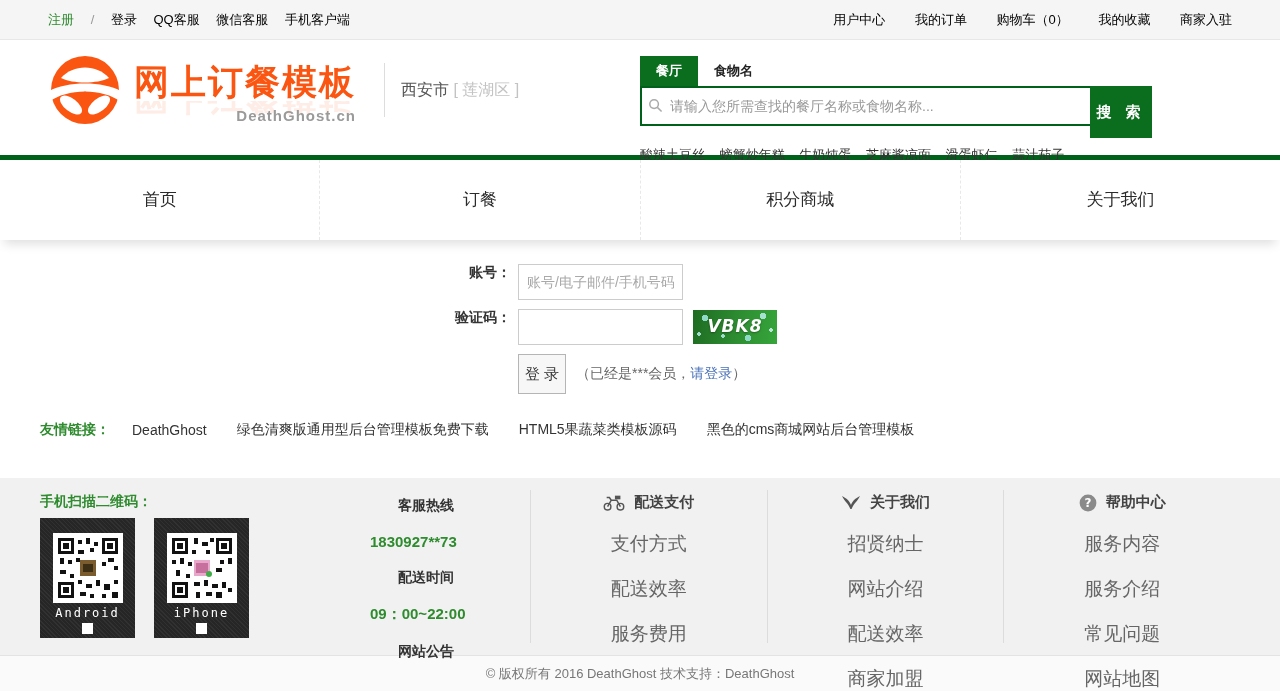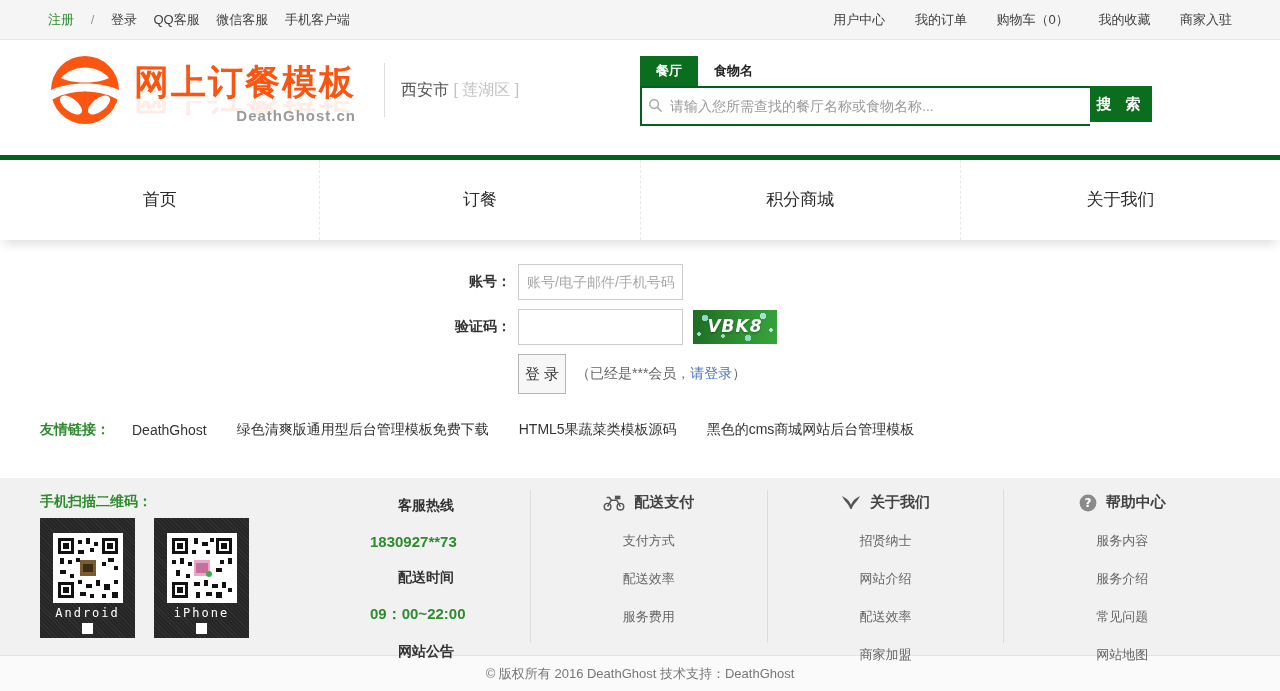--- a/index.html
+++ b/index.html
@@ -7,21 +7,21 @@
     font-family:"Liberation Sans","DejaVu Sans",sans-serif; background:#fff; }
   :root{
     --accent:#0b6d1e; --line-green:#00611a; --orange:#fb5512;
     --text-green:#2e8b2e; --link-blue:#4a72b8;
   }
   .container{ width:1184px; margin:0 auto; position:relative; }
 
   
   .topbar{ height:40px; background:#f5f5f5; border-bottom:1px solid #e7e7e7; font-size:13px; color:#555; }
   .topbar .container{ display:flex; justify-content:space-between; align-items:center; height:100%; }
-  .tb-left a, .tb-right a{ color:#404040; text-decoration:none; cursor:pointer; }
+  .tb-left a, .tb-right a{ color:#000000; text-decoration:none; cursor:pointer; }
   .tb-left > *{ margin-right:13px; }
   .tb-right > *{ margin-left:26px; }
   .tb-sep{ color:#999; }
   .tb-reg{ color:var(--text-green) !important; }
 
   
   .header{ height:115px; background:#fff; }
   .logo-row{ display:flex; align-items:center; padding-top:13px; }
   .logo-text-wrap{ margin-left:12px; position:relative; }
   .logo-title{ font-size:35px; font-weight:bold; color:var(--orange); letter-spacing:2px; line-height:1.1; }
@@ -34,36 +34,36 @@
 
   .searchbox{ position:absolute; left:592px; top:16px; width:512px; }
   .tabs{ display:flex; }
   .tab{ font-size:13px; padding:6px 16px; cursor:pointer; color:#222; font-weight:bold; }
   .tab.active{ background:var(--accent); color:#fff;font-family:Liberation Mono, monospace; }
   .search-row{ display:flex; margin-top:0; position:relative; }
   .search-input{ flex:1; height:40px; border:2px solid var(--line-green); border-right:none;
     padding:0 8px 0 28px; font-size:14px; color:#333; outline:none; }
   .search-input::placeholder{ color:#999; }
   .mag{ position:absolute; left:8px; top:12px; width:15px; height:15px; }
-  .search-btn{ width:62px; height:36px; background:var(--accent); color:#fff; border:none;
+  .search-btn{ width:62px; height:52px; background:var(--accent); color:#fff; border:none;
     font-size:15px; font-weight:bold; letter-spacing:5px; cursor:pointer; }
   .hotwords{ margin-top:8px; font-size:13px; }
   .hotwords a{ color:#333; text-decoration:underline; margin-right:11px; cursor:pointer; }
 
   .green-line{ height:5px; background:var(--line-green); }
 
   
   .nav{ height:80px; background:#fff; display:flex; position:relative;
     box-shadow:0 8px 10px -4px rgba(0,0,0,.13); }
   .nav-item{ flex:1; text-align:center; line-height:80px; font-size:17px; color:#2b2b2b; cursor:pointer; }
   .nav-item + .nav-item{ border-left:1px dashed #e8e8e8; }
 
   
   .main{ height:238px; background:#fff; padding-top:24px; }
-  .f-row{ display:flex; justify-content:center; align-items:center; margin-bottom:9px; }
+  .f-row{ display:flex; justify-content:center; margin-bottom:9px; }
   .f-label{ width:112px; text-align:right; padding-right:7px; font-size:14px; font-weight:bold; color:#333; }
   .f-field{ width:356px; display:flex; align-items:center; }
   .txt{ width:165px; height:36px; border:1px solid #ccc; padding:0 8px; font-size:14px; color:#333; outline:none; }
   .txt::placeholder{ color:#a9a9a9; }
   .captcha{ width:84px; height:34px; margin-left:10px; position:relative; cursor:pointer;
     background:
       radial-gradient(circle 3px at 12px 8px, #8fd9c8 0 3px, transparent 3px),
       radial-gradient(circle 3px at 70px 6px, #a5e0d0 0 3px, transparent 3px),
       radial-gradient(circle 2px at 30px 26px, #9fdccb 0 2px, transparent 2px),
       radial-gradient(circle 3px at 55px 28px, #8fd9c8 0 3px, transparent 3px),
@@ -100,21 +100,21 @@
   .s-dark{ font-size:14px; font-weight:bold; color:#333; margin-top:19px;margin-left:28px; }
   .s-green{ font-size:15px; font-weight:bold; color:var(--text-green); margin-top:18px; }
 
   .f-divider{ width:1px; background:#dcdcdc; margin:12px 0; }
 
   .f-col-links{ flex:1; text-align:center; }
   .col-title{ margin-top:15px; font-size:15px; font-weight:bold; color:#444;
     display:flex; justify-content:center; align-items:center; gap:9px; }
   .f-col-links ul{ list-style:none; margin-top:4px; }
   .f-col-links li{ margin-top:19px; }
-  .f-col-links li a{ font-size:13px; color:#666; text-decoration:none; cursor:pointer; }
+  .f-col-links li a{ font-size:19px; color:#666; text-decoration:none; cursor:pointer; }
 
   .copyright{ height:36px; line-height:35px; background:#fafafa; border-top:1px solid #e3e3e3;
     text-align:center; font-size:13px; color:#777; }
 </style>
 </head>
 <body>
 
 <div class="topbar">
   <div class="container">
     <div class="tb-left">
@@ -163,20 +163,28 @@
         <span class="tab active">餐厅</span>
         <span class="tab">食物名</span>
       </div>
       <div class="search-row">
         <svg class="mag" viewBox="0 0 16 16">
           <circle cx="6.5" cy="6.5" r="4.6" fill="none" stroke="#aaa" stroke-width="1.6"></circle>
           <line x1="10" y1="10" x2="14.5" y2="14.5" stroke="#aaa" stroke-width="1.6"></line>
         </svg>
         <input class="search-input" type="text" placeholder="请输入您所需查找的餐厅名称或食物名称..." style="">
         <button class="search-btn">搜 索</button>
+      </div>
+      <div class="hotwords">
+        <a>酸辣土豆丝</a>
+        <a>螃蟹炒年糕</a>
+        <a>牛奶炖蛋</a>
+        <a>芝麻酱凉面</a>
+        <a>滑蛋虾仁</a>
+        <a>蒜汁茄子</a>
       </div>
     </div>
   </div>
 </div>
 
 <div class="green-line"></div>
 
 <div class="nav">
   <div class="nav-item">首页</div>
   <div class="nav-item">订餐</div>

